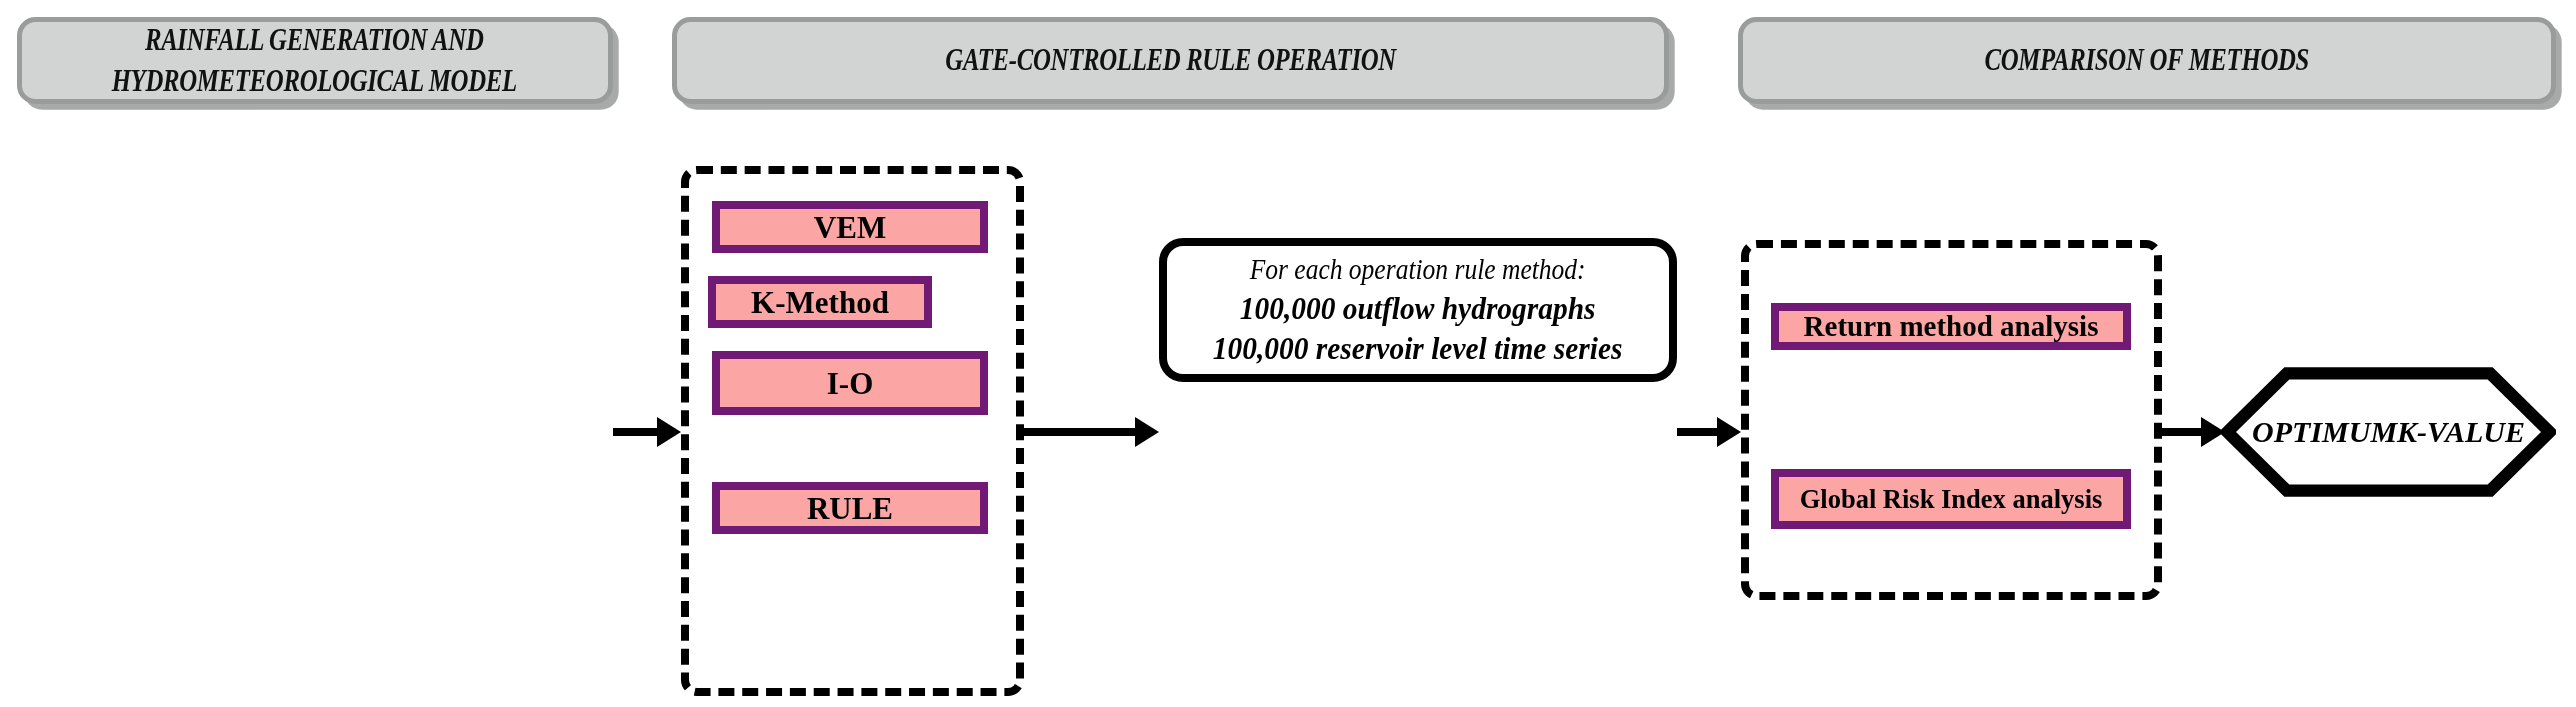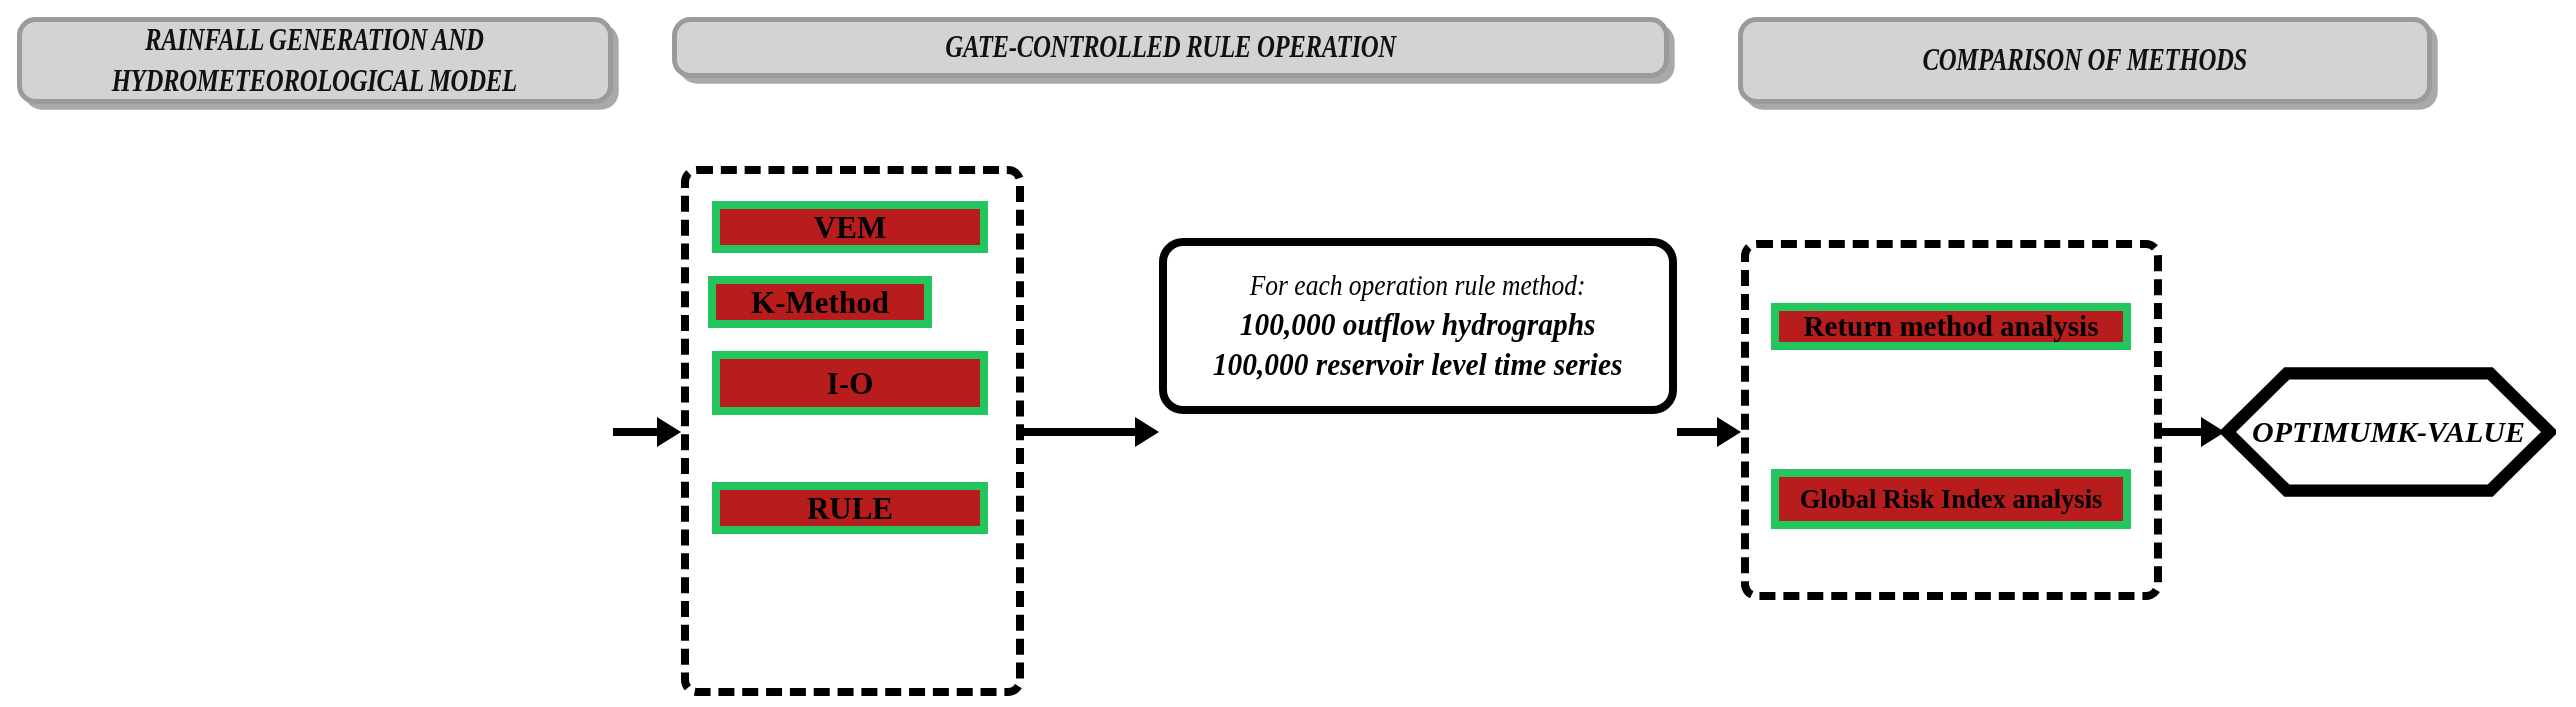--- a/index.html
+++ b/index.html
@@ -40,24 +40,24 @@
     color: #111111;
     line-height: 1.30;
     letter-spacing: -0.4px;
     transform: scaleX(0.80);
     white-space: pre-line;
   }
 
   #header-rainfall   { left: 16.5px;   top: 17px;  width: 596px;  height: 87px; }
   #header-rainfall .stage-text   { font-size: 31px; }
 
-  #header-gate       { left: 672px;  top: 17px;  width: 997px; height: 61px; }
+  #header-gate       { left: 672px;  top: 17px;  width: 997px; height: 87px; }
   #header-gate .stage-text       { font-size: 31px; }
 
-  #header-comparison { left: 1738px; top: 17px;  width: 694px; height: 87px; }
+  #header-comparison { left: 1738px; top: 17px;  width: 818px; height: 87px; }
   #header-comparison .stage-text { font-size: 31px; }
 
   
   .round-box {
     position: absolute;
     box-sizing: border-box;
     background: #ffffff;
     border: 8px solid #000000;
     border-radius: 24px;
     display: flex;
@@ -72,21 +72,21 @@
   }
 
   #box-inflow { left: 16.5px; top: 365px; width: 596px; height: 133px; }
   #box-inflow .box-text {
     font-size: 36px;
     font-weight: bold;
     font-style: italic;
     transform: scaleX(0.92);
   }
 
-  #box-outflow { left: 1159px; top: 238px; width: 518px; height: 176px; }
+  #box-outflow { left: 1159px; top: 238px; width: 518px; height: 144px; }
   #box-outflow .line-1 {
     display: block;
     font-size: 29px;
     font-style: italic;
     font-weight: normal;
     transform: scaleX(0.88);
     line-height: 1.22;
   }
   #box-outflow .line-2,
   #box-outflow .line-3 {
@@ -106,22 +106,22 @@
     border: 8px dashed #000000;
     border-radius: 16px;
   }
   #group-methods  { left: 681px;  top: 166px; width: 343px;  height: 530px; }
   #group-analysis { left: 1741px; top: 240px; width: 421px;  height: 360px; }
 
   
   .sq-box {
     position: absolute;
     box-sizing: border-box;
-    background: #b91c1c;
-    border: 8px solid #22c55e;
+    background: #fca5a5;
+    border: 8px solid #701a75;
     display: flex;
     align-items: center;
     justify-content: center;
     text-align: center;
   }
   .sq-box .box-text {
     font-family: "Liberation Serif", "DejaVu Serif", serif;
     font-weight: bold;
     font-style: normal;
     color: #000000;

